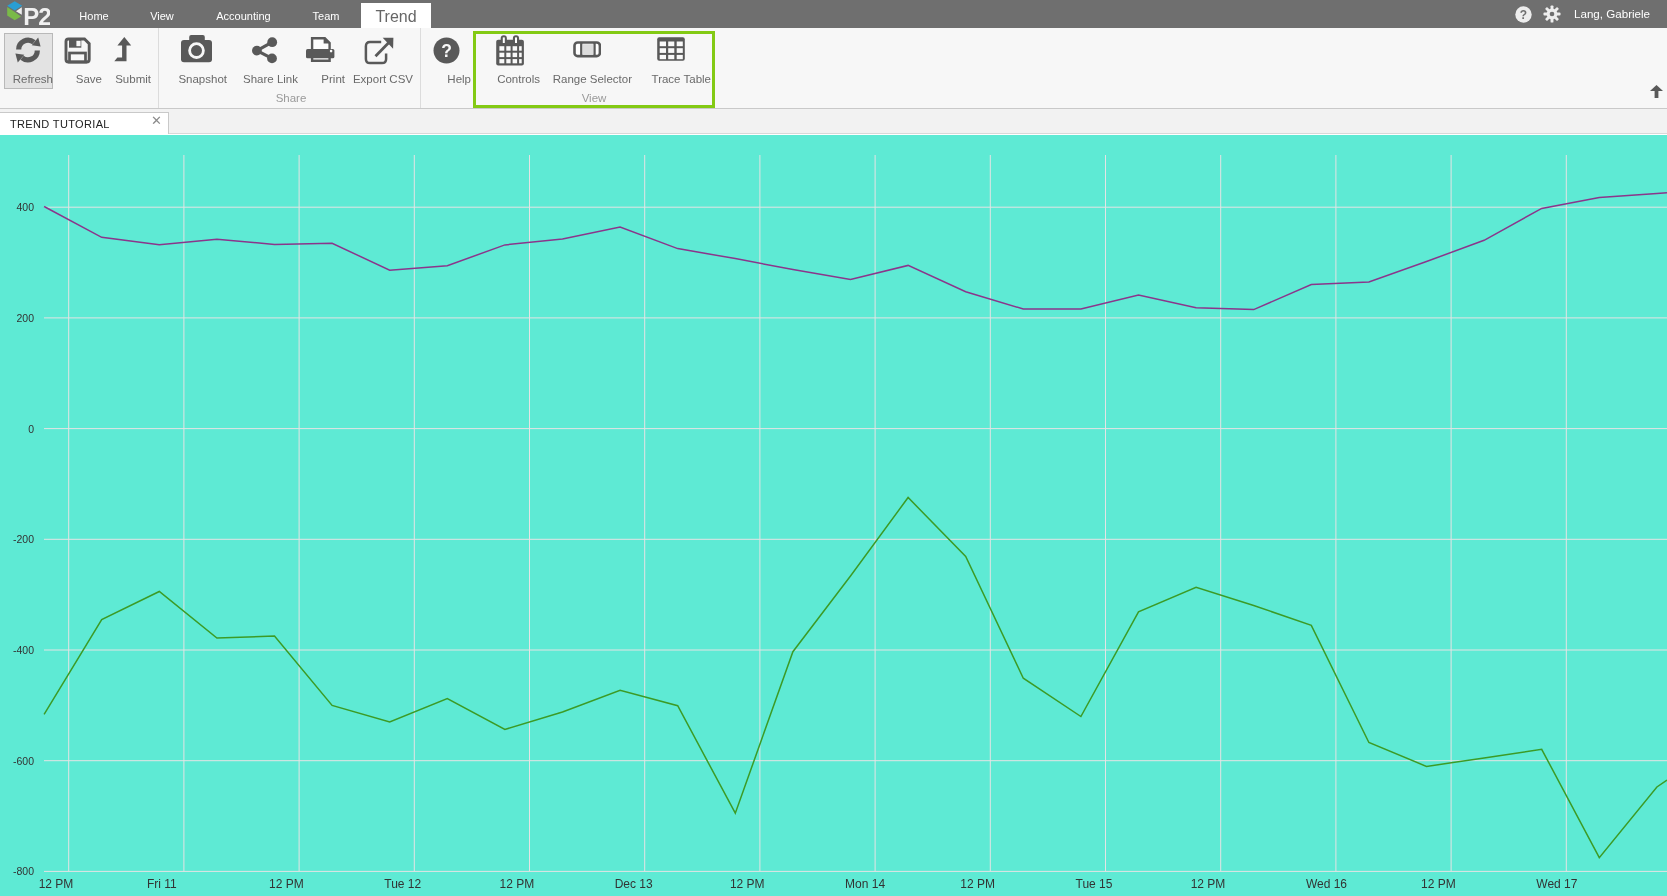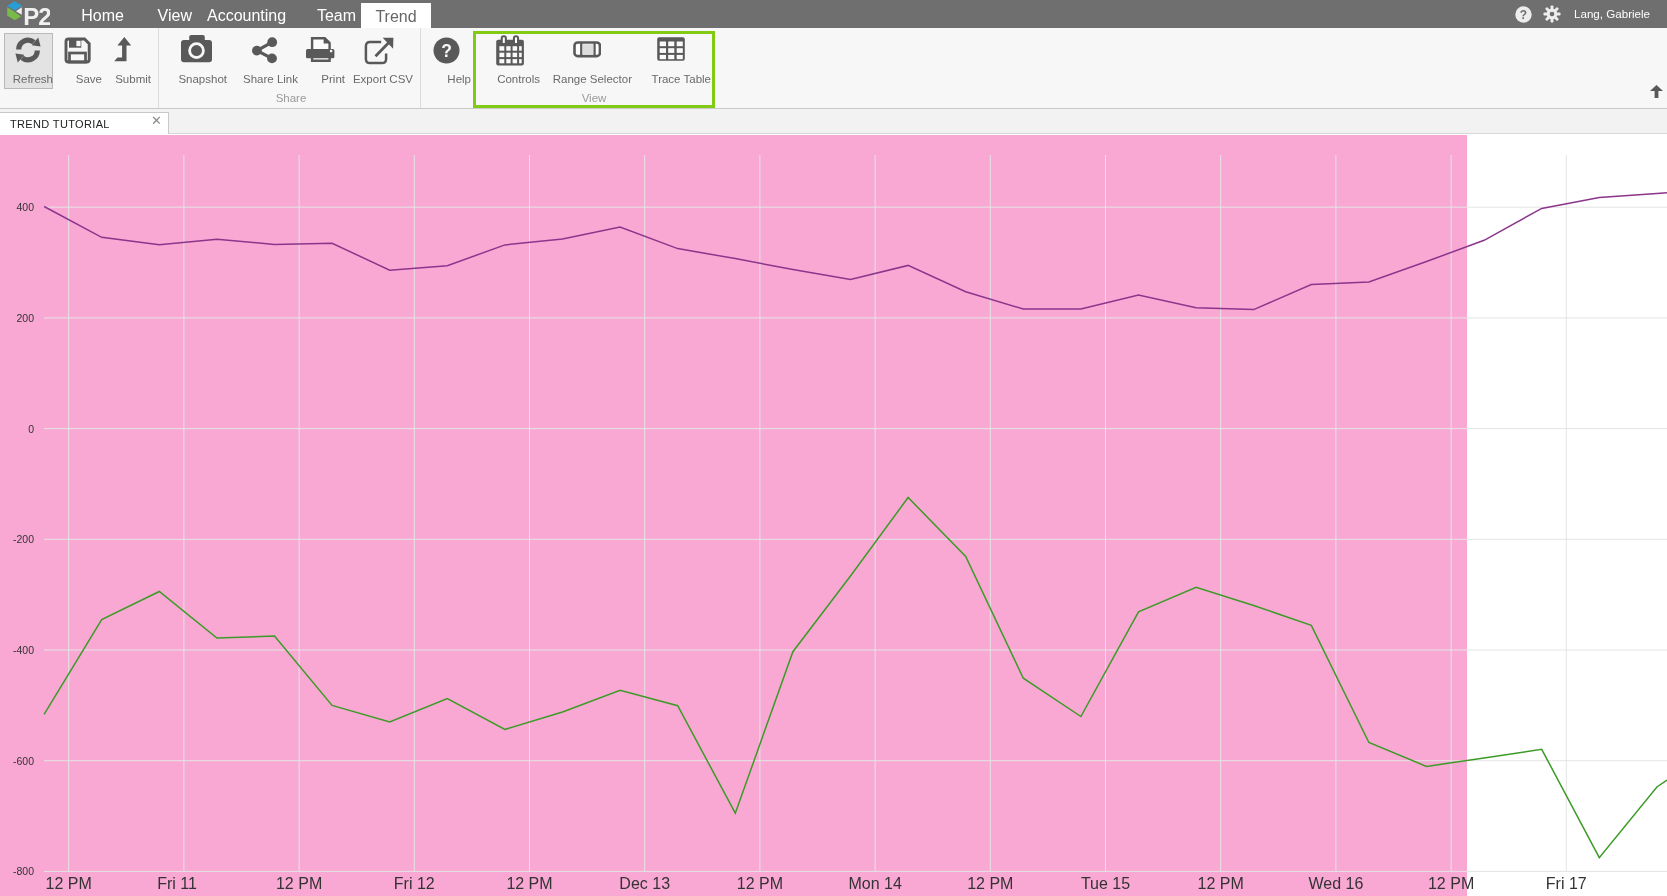--- a/index.html
+++ b/index.html
@@ -1,20 +1,20 @@
 <!DOCTYPE html>
 <html><head>
 <meta charset="utf-8">
 <style>
   * { margin:0; padding:0; box-sizing:border-box; }
   html,body { width:1667px; height:896px; overflow:hidden; background:#fff;
     font-family:"Liberation Sans", sans-serif; }
   #topbar { position:absolute; left:0; top:0; width:1667px; height:28px; background:#6f6f6f; }
   .nav { position:absolute; top:0; height:28px; line-height:32px; color:#fff;
-    font-size:16px; text-align:right; }
+    font-size:11px; text-align:center; }
   #trendtab { position:absolute; left:361px; top:3px; width:70px; height:25px;
     background:#fff; color:#666; font-size:16px; text-align:center; line-height:27px; }
   #username { position:absolute; left:1574px; top:0; width:90px; height:28px;
     line-height:28px; color:#fff; font-size:11.6px; }
   #ribbon { position:absolute; left:0; top:28px; width:1667px; height:81px;
     background:#f7f7f7; border-bottom:1px solid #c9c9c9; }
   .sep { position:absolute; top:0; width:1px; height:80px; background:#dcdcdc; }
   #refreshbox { position:absolute; left:4px; top:5px; width:49px; height:56px;
     background:#e3e3e3; border:1px solid #b9b9b9; }
   .ic { position:absolute; }
@@ -24,24 +24,24 @@
     color:#9a9a9a; text-align:center; }
   #greenbox { position:absolute; left:473px; top:3px; width:242px; height:77px;
     border:3.5px solid #83ca14; }
   #tabbar { position:absolute; left:0; top:109px; width:1667px; height:25px;
     background:#f2f2f2; border-bottom:1px solid #d8d8d8; }
   #activetab { position:absolute; left:0; top:3px; width:169px; height:22px; background:#fff;
     border-top:1px solid #c9c9c9; border-right:1px solid #c9c9c9; }
   #activetab .t { position:absolute; left:10px; top:5px; font-size:11px; color:#222;
     letter-spacing:0.35px; }
   #activetab .x { position:absolute; left:151px; top:0px; font-size:13px; color:#8a8a8a; }
-  #chart { position:absolute; left:0; top:135px; width:1467px; height:761px; background:#f9a8d4; }
+  #chart { position:absolute; left:0; top:135px; width:1667px; height:761px; background:#5eead4; }
   .ylab { position:absolute; width:40px; text-align:right; font-size:10.5px; color:#333;
     height:12px; line-height:12px; }
-  .xlab { position:absolute; width:60px; text-align:center; font-size:16px; color:#333;
+  .xlab { position:absolute; width:60px; font-size:12px; color:#333;
     height:12px; line-height:12px; top:743px; }
 </style>
 </head>
 <body>
 
 <div id="topbar">
   <svg class="ic" style="left:2px;top:0px" width="48" height="28" viewBox="0 0 48 28">
     <polygon points="12.7,1.2 20.2,5.8 12.7,10.4 5.2,5.8" fill="#2a9ed4"></polygon>
     <polygon points="5.2,7.0 5.2,15.6 12.7,20.2 19.0,16.5 12.7,12.0" fill="#7aba49"></polygon>
     <polygon points="14.0,11.2 19.8,7.2 19.8,14.8" fill="#eeeeee"></polygon>
@@ -251,24 +251,24 @@
   <div class="ylab" style="left:-6px;top:66px">400</div>
   <div class="ylab" style="left:-6px;top:177px">200</div>
   <div class="ylab" style="left:-6px;top:288px">0</div>
   <div class="ylab" style="left:-6px;top:398px">-200</div>
   <div class="ylab" style="left:-6px;top:509px">-400</div>
   <div class="ylab" style="left:-6px;top:620px">-600</div>
   <div class="ylab" style="left:-6px;top:730px">-800</div>
   <div class="xlab" style="left:38.7px">12 PM</div>
   <div class="xlab" style="left:147px">Fri 11</div>
   <div class="xlab" style="left:269.1px">12 PM</div>
-  <div class="xlab" style="left:384.3px">Fri 12</div>
+  <div class="xlab" style="left:384.3px">Tue 12</div>
   <div class="xlab" style="left:499.5px">12 PM</div>
   <div class="xlab" style="left:614.7px">Dec 13</div>
   <div class="xlab" style="left:729.9px">12 PM</div>
   <div class="xlab" style="left:845.1px">Mon 14</div>
   <div class="xlab" style="left:960.3px">12 PM</div>
   <div class="xlab" style="left:1075.5px">Tue 15</div>
   <div class="xlab" style="left:1190.7px">12 PM</div>
   <div class="xlab" style="left:1305.9px">Wed 16</div>
   <div class="xlab" style="left:1421.1px">12 PM</div>
-  <div class="xlab" style="left:1536.3px">Fri 17</div>
+  <div class="xlab" style="left:1536.3px">Wed 17</div>
 </div>
 
 </body></html>

